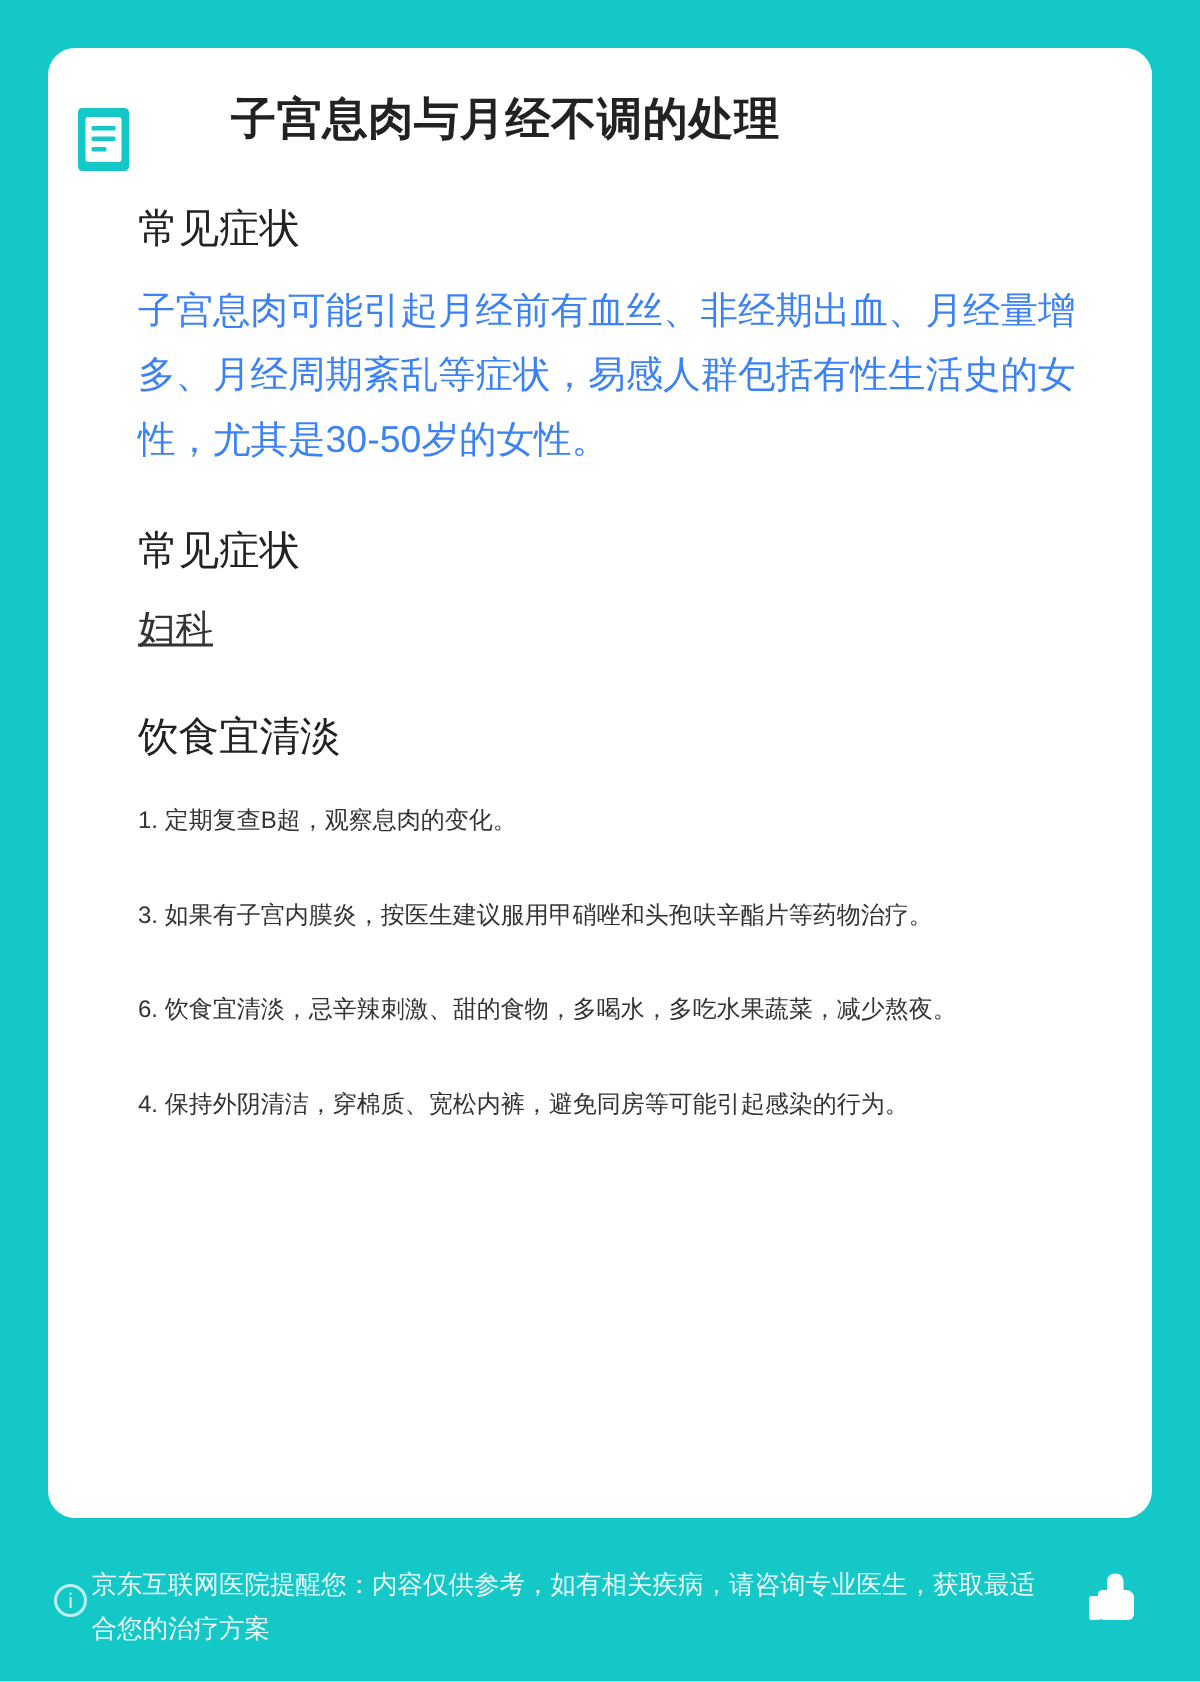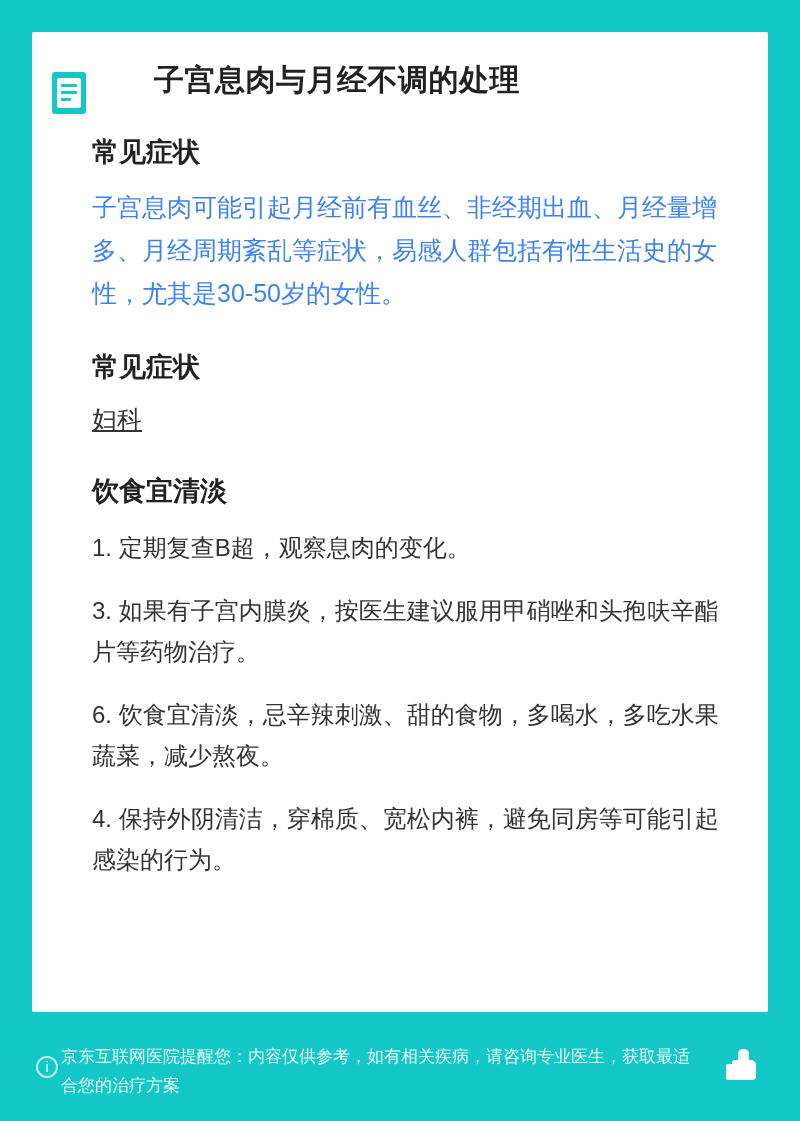--- a/index.html
+++ b/index.html
@@ -14,21 +14,21 @@
     position: relative;
     overflow: hidden;
   }
   .card {
     position: absolute;
     left: 32px;
     top: 32px;
     width: 736px;
     height: 980px;
     background: #ffffff;
-    border-radius: 2px;
+    border-radius: 18px;
     box-sizing: border-box;
     padding: 28px 30px 24px 30px;
     overflow: hidden;
   }
   .doc-icon {
     position: absolute;
     left: 14px;
     top: 38px;
     width: 48px;
     height: 48px;
@@ -68,21 +68,21 @@
     padding: 0;
     font-size: 30px;
     font-weight: bold;
     color: #222222;
     line-height: 40px;
     letter-spacing: 0.5px;
   }
   h2.section {
     margin: 34px 0 0 30px;
     font-size: 27px;
-    font-weight: bold;
+    font-weight: normal;
     color: #222222;
     line-height: 36px;
   }
   p.para {
     margin: 16px 0 0 30px;
     font-size: 25px;
     color: #3b82f6;
     line-height: 43px;
     max-width: 660px;
   }
@@ -93,21 +93,21 @@
     line-height: 40px;
     text-decoration: underline;
   }
   ol.steps {
     margin: 18px 0 0 0;
     padding: 0;
     list-style: none;
   }
   ol.steps li {
     margin: 0 0 22px 30px;
-    font-size: 24px;
+    font-size: 16px;
     color: #333333;
     line-height: 41px;
     max-width: 670px;
   }
   .footer {
     position: absolute;
     left: 32px;
     top: 1030px;
     width: 736px;
     height: 70px;

